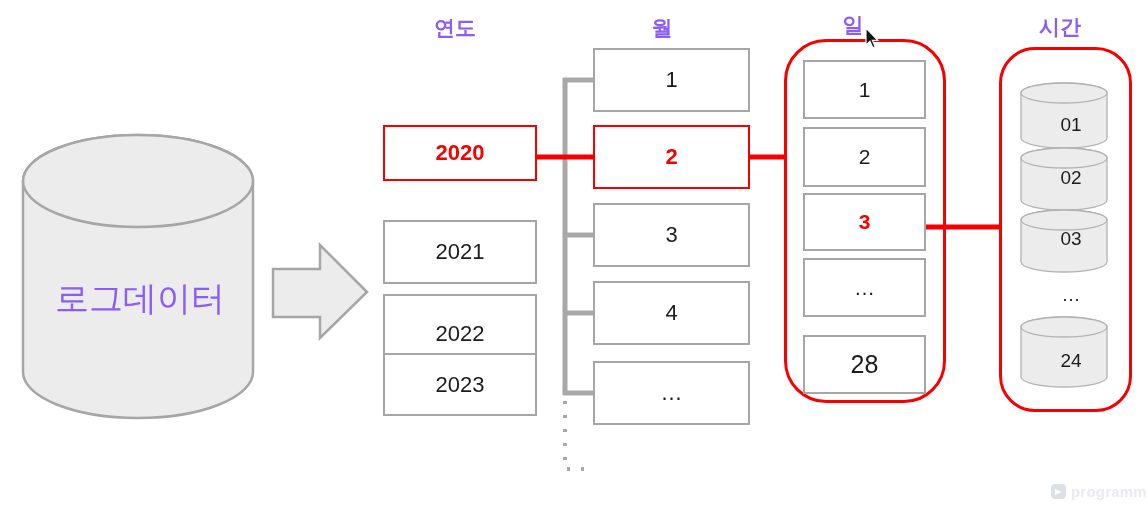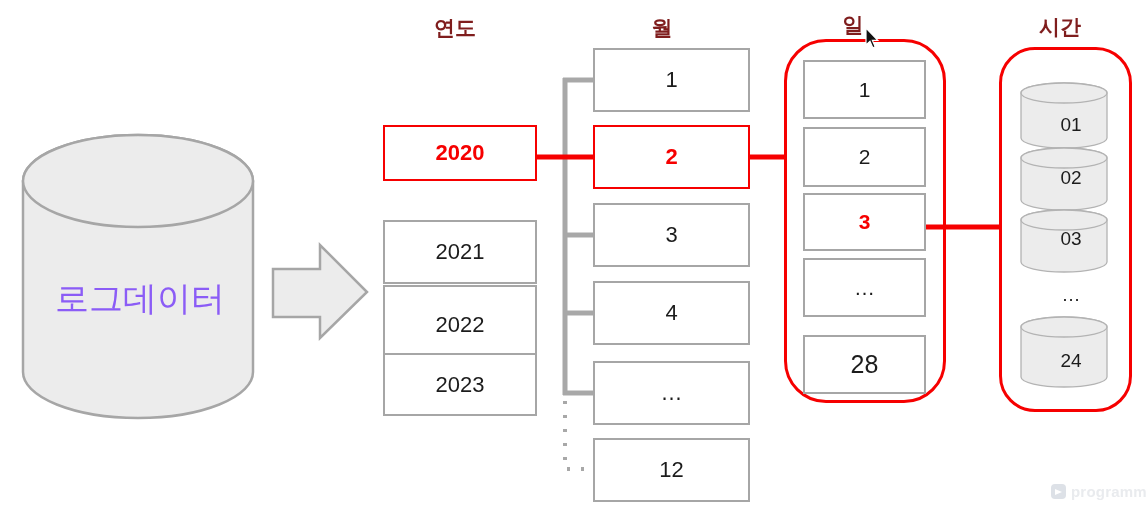--- a/index.html
+++ b/index.html
@@ -3,21 +3,21 @@
 <meta charset="utf-8">
 <style>
   html,body{margin:0;padding:0;background:#fff;}
   .stage{
     position:relative;width:1147px;height:509px;background:#ffffff;overflow:hidden;
     font-family:"Liberation Sans","DejaVu Sans",sans-serif;color:#1c1c1c;
   }
   .layer-svg{position:absolute;left:0;top:0;z-index:0;}
   .hdr{
     position:absolute;z-index:2;width:100px;text-align:center;
-    font-weight:bold;font-size:21px;color:#7f1d1d;
+    font-weight:bold;font-size:21px;color:#8b5cf6;
   }
   .box{
     position:absolute;z-index:2;box-sizing:border-box;background:#ffffff;
     border:2px solid #a6a6a6;display:flex;align-items:center;justify-content:center;
     font-size:22px;color:#1c1c1c;
   }
   .box.hl{border-color:#f60000;color:#f60000;font-weight:bold;}
   .box.hl-text{color:#f60000;font-weight:bold;}
   .group{
     position:absolute;z-index:1;box-sizing:border-box;border:3px solid #f60000;background:transparent;
@@ -104,44 +104,41 @@
   <div class="hdr" style="left:612px;top:14px;">월</div>
   <div class="hdr" style="left:803px;top:11px;">일</div>
   <div class="hdr" style="left:1010px;top:13px;">시간</div>
 
   <div class="box hl" style="left:383px;top:125px;width:154px;height:56px;">
     <span>2020</span>
   </div>
   <div class="box" style="left:383px;top:204px;width:154px;height:64px;margin-top:16px;">
     <span>2021</span>
   </div>
-  <div class="box" style="left:383px;top:285px;width:154px;height:80px;">
+  <div class="box" style="left:383px;top:294px;width:154px;height:80px;">
     <span>2022</span>
   </div>
   <div class="box" style="left:383px;top:353px;width:154px;height:63px;">
     <span>2023</span>
   </div>
 
   <div class="box" style="left:593px;top:48px;width:157px;height:64px;">
     <span>1</span>
   </div>
   <div class="box hl" style="left:593px;top:125px;width:157px;height:64px;">
     <span>2</span>
   </div>
   <div class="box" style="left:593px;top:203px;width:157px;height:64px;">
     <span>3</span>
   </div>
   <div class="box" style="left:593px;top:281px;width:157px;height:64px;">
     <span>4</span>
   </div>
   <div class="box" style="left:593px;top:361px;width:157px;height:64px;">
     <span>…</span>
-  </div>
-  <div class="box" style="left:593px;top:438px;width:157px;height:64px;">
-    <span>12</span>
   </div>
 
   <div class="group day-group"></div>
 
   <div class="box" style="left:803px;top:60px;width:123px;height:59px;font-size:21px;">
     <span>1</span>
   </div>
   <div class="box" style="left:803px;top:127px;width:123px;height:60px;font-size:21px;">
     <span>2</span>
   </div>

